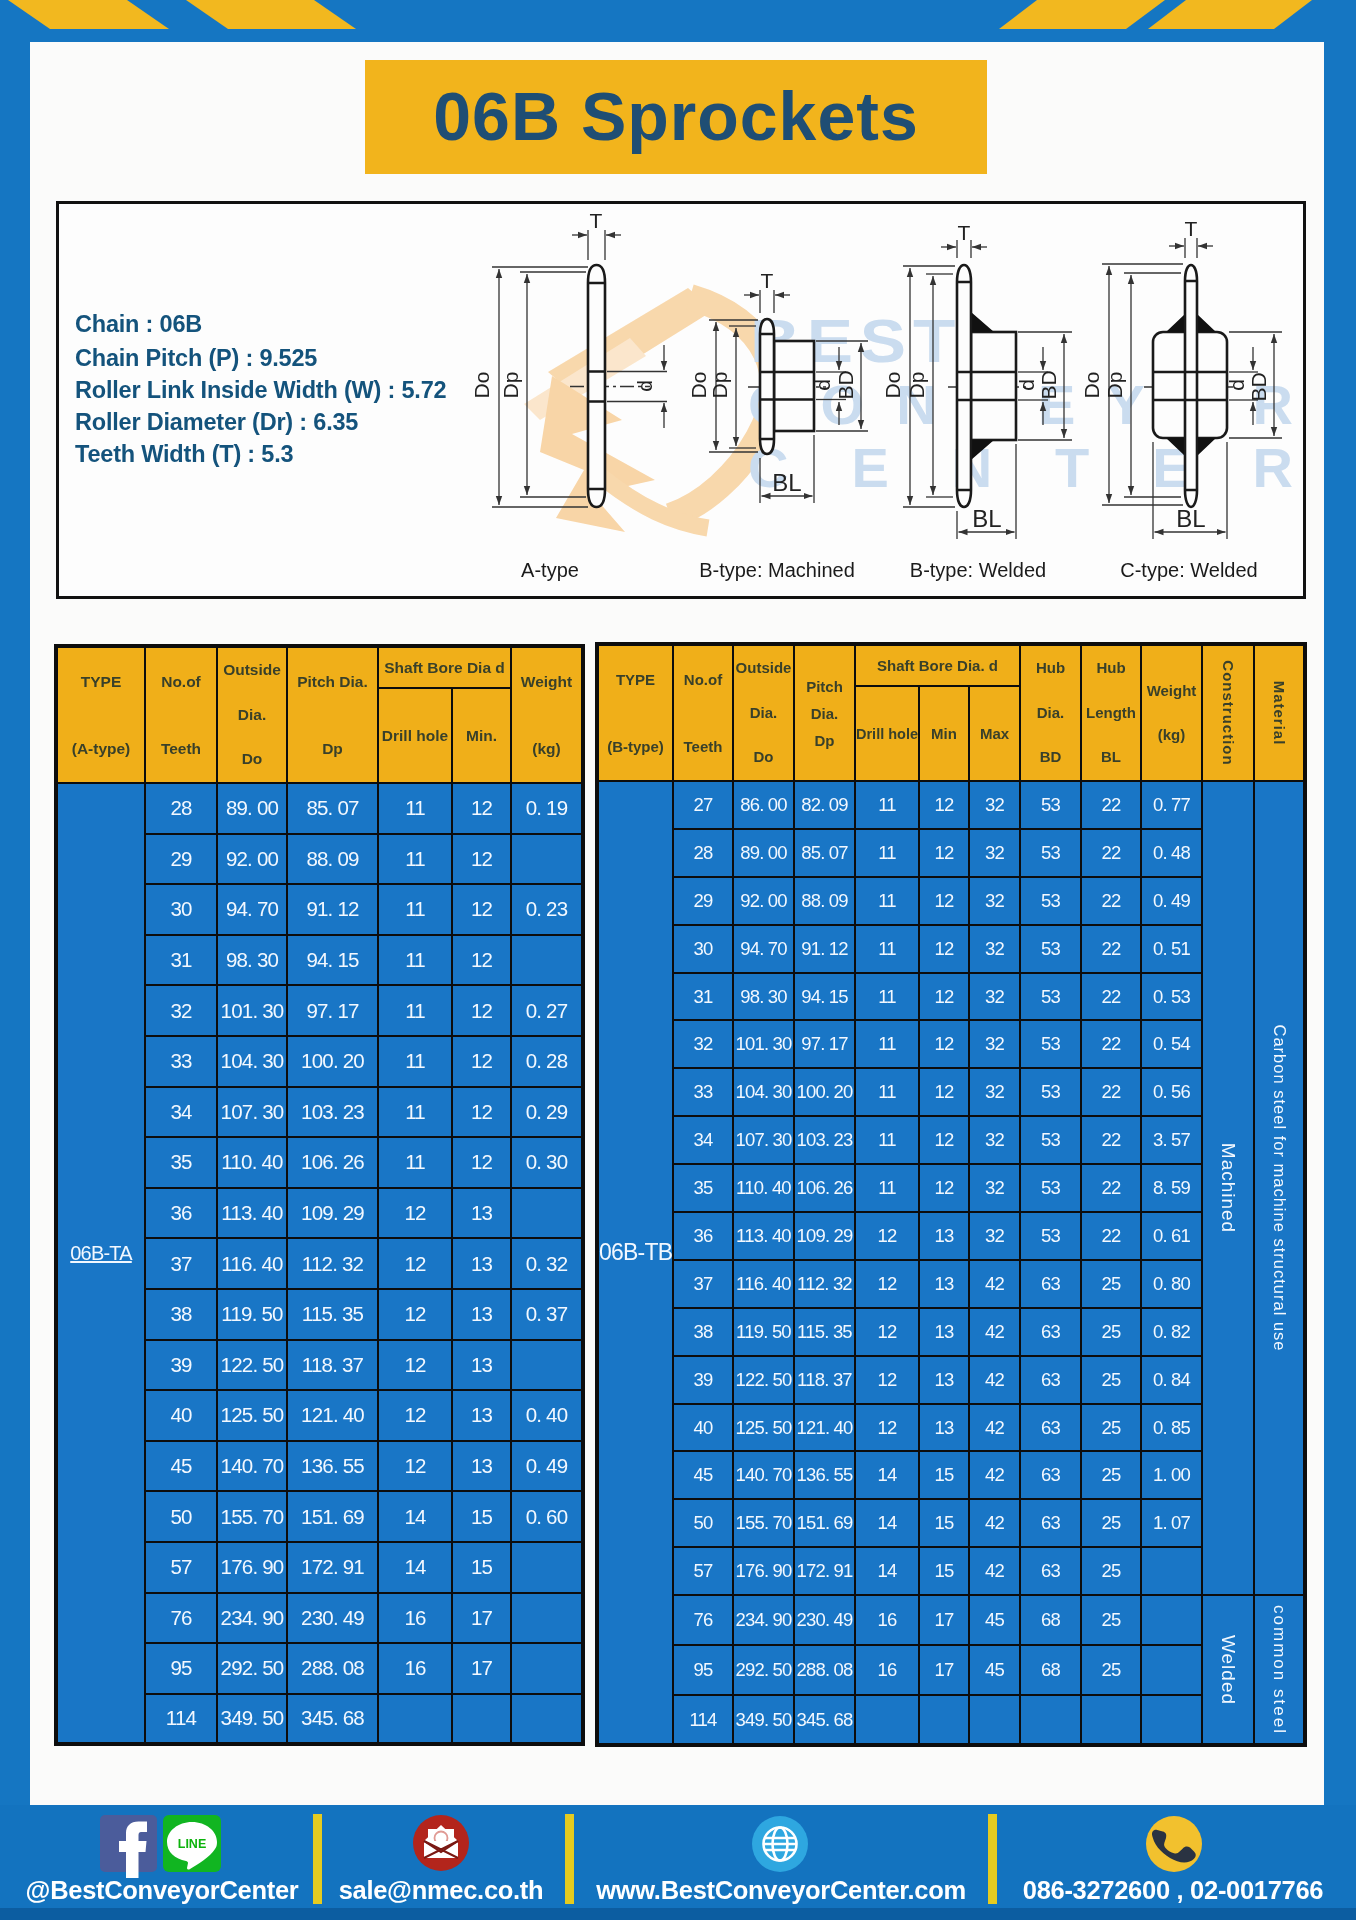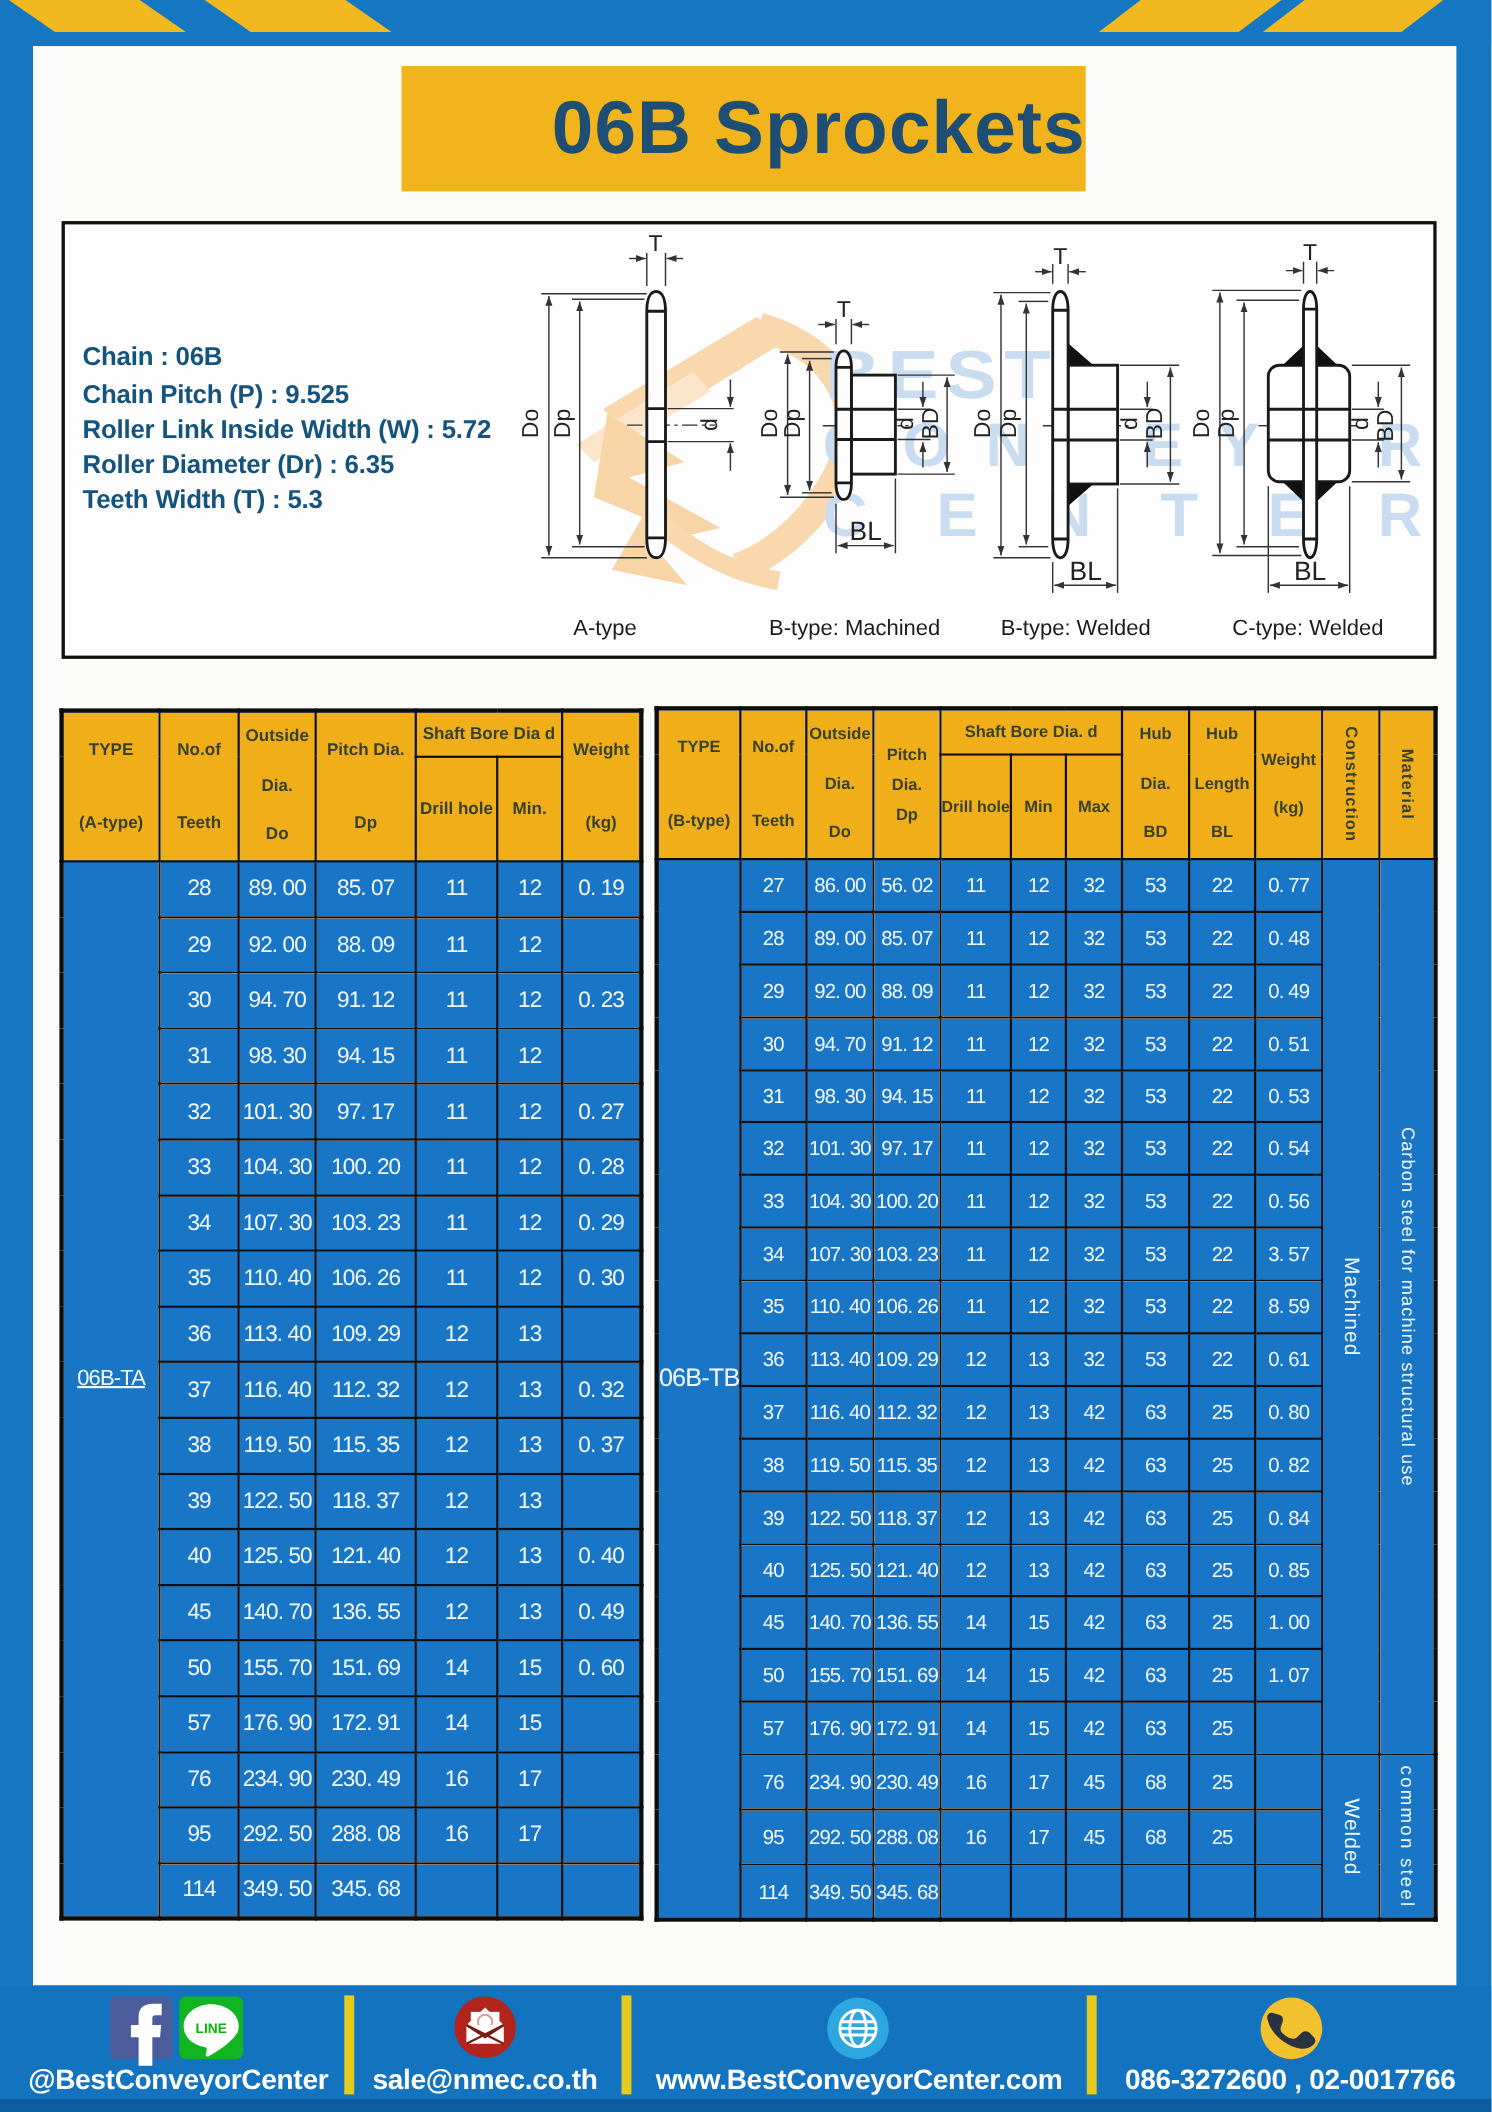--- a/index.html
+++ b/index.html
@@ -27,21 +27,21 @@
     <polygon points="8,0 127,0 169,29 50,29" fill="#F2B81F"></polygon>
 
     <polygon points="186,0 314,0 356,29 228,29" fill="#F2B81F"></polygon>
 
     <polygon points="1037,0 1165,0 1126,29 999,29" fill="#F2B81F"></polygon>
 
     <polygon points="1186,0 1312,0 1274,29 1148,29" fill="#F2B81F"></polygon>
   </svg>
 
   <div class="abs" style="left:365px;top:60px;width:622px;height:114px;background:#F2B41C;
-       color:#1F4E74;font-weight:bold;font-size:68px;text-align:right;line-height:112px;letter-spacing:1px;">06B Sprockets</div>
+       color:#1F4E74;font-weight:bold;font-size:68px;text-align:center;line-height:112px;letter-spacing:1px;">06B Sprockets</div>
 
   <div class="abs" style="left:56px;top:201px;width:1244px;height:392px;border:3px solid #111;background:#FDFDFD;">
   <svg width="1238" height="386" viewBox="59 204 1238 386" style="position:absolute;left:0;top:0">
     <defs>
       <marker id="ae" markerWidth="10" markerHeight="8" refX="9" refY="4" orient="auto" markerUnits="userSpaceOnUse">
         <path d="M0,0.8 L9,4 L0,7.2 Z" fill="#333"></path>
       </marker>
       <marker id="as" markerWidth="10" markerHeight="8" refX="9" refY="4" orient="auto-start-reverse" markerUnits="userSpaceOnUse">
         <path d="M0,0.8 L9,4 L0,7.2 Z" fill="#333"></path>
       </marker>
@@ -478,21 +478,21 @@
             <td style="font-size:14.5px;">Drill hole</td>
             <td>Min</td>
             <td>Max</td>
           </tr>
     </tbody>
     <tbody class="body">
       <tr style="height:47.9px;">
             <td rowspan="20" style="font-size:23px;"><span style="position:relative;top:-10px;">06B-TB</span></td>
             <td>27</td>
             <td>86. 00</td>
-            <td>56. 02</td>
+            <td>82. 09</td>
             <td>11</td>
             <td>12</td>
             <td>32</td>
             <td>53</td>
             <td>22</td>
             <td>0. 77</td>
             <td rowspan="17" style="position:relative;">
               <div class="vtxt" style="font-size:19px;">Machined</div>
             </td>
             <td rowspan="17" style="position:relative;">

